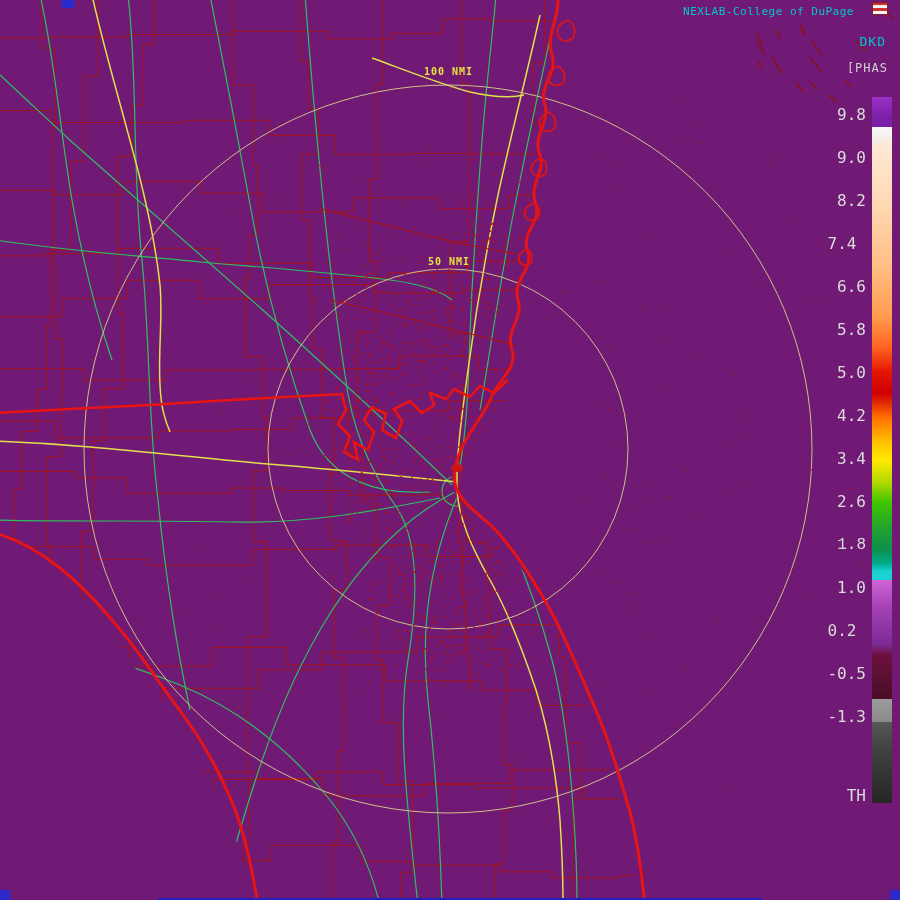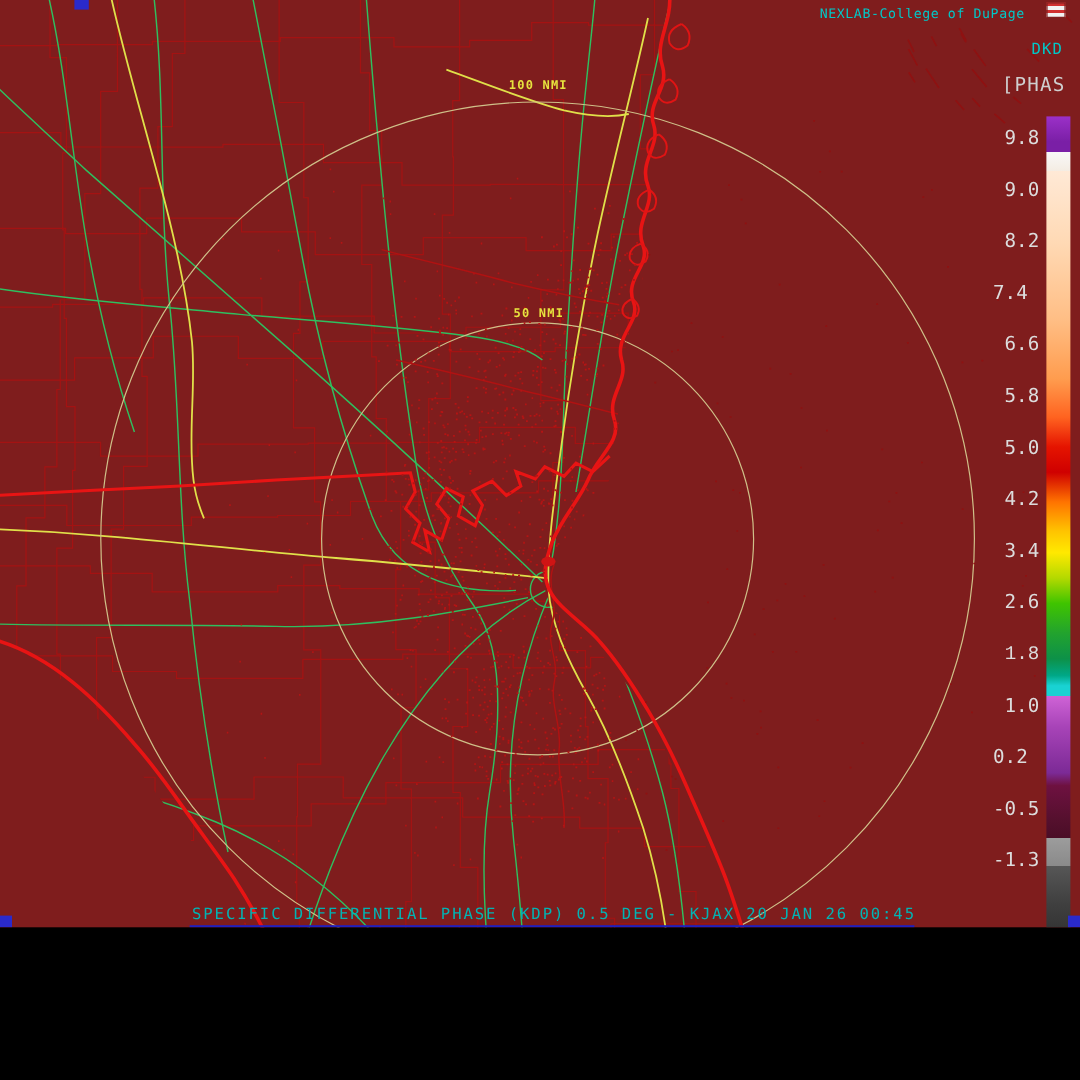--- a/index.html
+++ b/index.html
@@ -1,25 +1,25 @@
 <!DOCTYPE html>
 <html><head>
 <meta charset="utf-8">
 <style>
   html,body{margin:0;padding:0;background:#000;}
-  #app{position:relative;width:900px;height:773px;background:#7f1d1d;overflow:hidden;
+  #app{position:relative;width:900px;height:900px;background:#701a75;overflow:hidden;
        font-family:"DejaVu Sans Mono",monospace;}
   .abs{position:absolute;}
   #map-svg{position:absolute;left:0;top:0;}
   #title{top:5px;right:46px;font-size:11px;letter-spacing:.5px;color:#00c8c8;white-space:nowrap;}
   #logo{top:2px;right:12px;width:16px;height:13px;
         background:repeating-linear-gradient(180deg,#d03030 0 3px,#f2f2f2 3px 6px);
         box-shadow:inset 0 0 0 1px #802020;}
   #dkd{top:34px;right:14px;font-size:13px;color:#00c8c8;letter-spacing:1px;}
-  #phas{top:61px;right:12px;font-size:16px;color:#cfcfcf;letter-spacing:1px;}
+  #phas{top:61px;right:12px;font-size:12px;color:#cfcfcf;letter-spacing:1px;}
   #colorbar{top:97px;right:8px;width:20px;height:706px;}
   .cb-tick{position:absolute;right:34px;width:48px;text-align:right;
            font-size:16px;line-height:16px;color:#dcdcdc;}
   .ring-label{position:absolute;color:#e6e23e;font-size:10px;font-weight:bold;
               letter-spacing:1px;white-space:nowrap;}
   #ring-label-100{left:424px;top:66px;}
   #ring-label-50{left:428px;top:256px;}
   #status{left:160px;bottom:3px;font-size:13px;letter-spacing:1.6px;color:#00b4b4;white-space:nowrap;}
   #status-underline{left:158px;bottom:0px;width:604px;height:2px;background:#2020c0;}
   .bluesq{position:absolute;background:#2a2acc;}
@@ -133,20 +133,19 @@
       <div class="cb-tick" style="top: 580px;">1.0</div>
       <div class="cb-tick" style="top: 623px; text-align: center;">0.2</div>
       <div class="cb-tick" style="top: 666px;">-0.5</div>
       <div class="cb-tick" style="top: 709px; text-align: right;">-1.3</div>
       <div class="cb-tick" style="top: 788px;">TH</div>
     </div>
 
   <div class="ring-label" id="ring-label-100">100 NMI</div>
   <div class="ring-label" id="ring-label-50">50 NMI</div>
 
-  <div class="abs" id="status">SPECIFIC DIFFERENTIAL PHASE (KDP) 0.5 DEG - KJAX 20 JAN 26 00:45</div>
   <div class="abs" id="status-underline"></div>
 
   <div class="bluesq" id="sq-tl"></div>
   <div class="bluesq" id="sq-bl"></div>
   <div class="bluesq" id="sq-br"></div>
 
 </div>
 
 </body></html>

